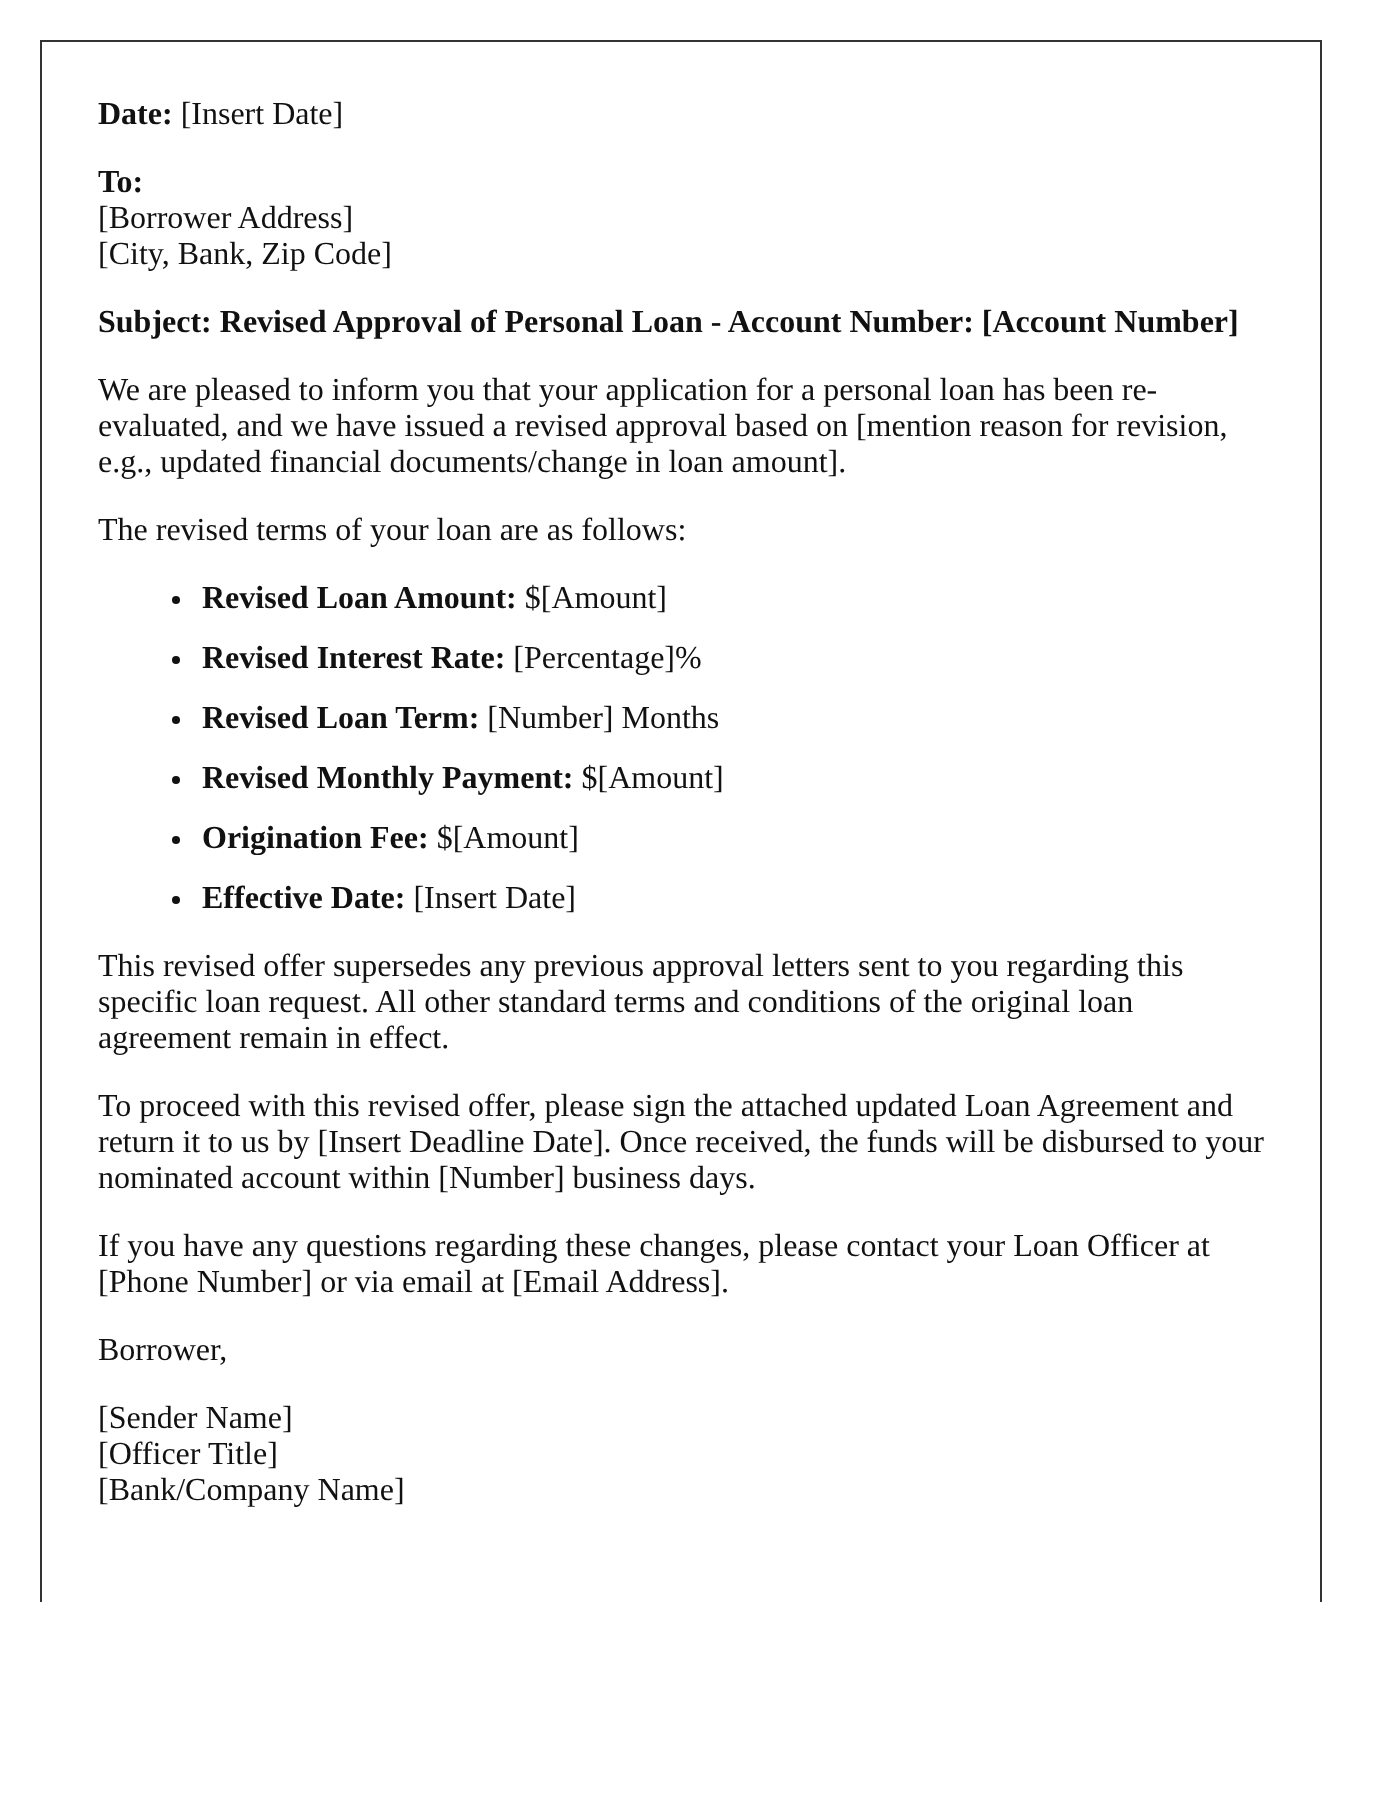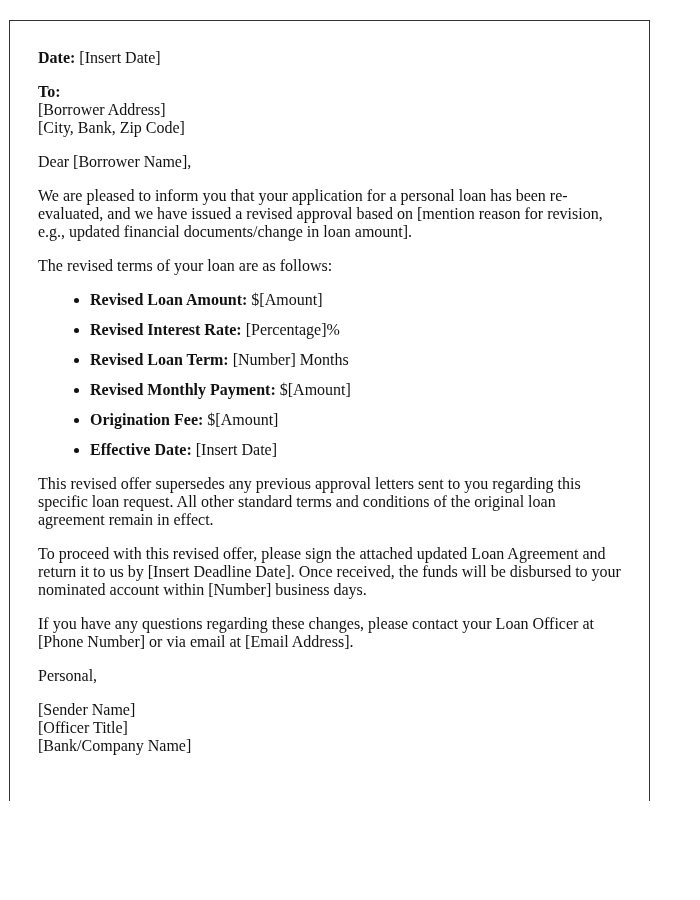--- a/index.html
+++ b/index.html
@@ -11,21 +11,21 @@
       overflow: hidden;
     }
     body {
       font-family: "Liberation Serif", "DejaVu Serif", serif;
       font-size: 16px;
       line-height: 18px;
       color: #111111;
     }
     .letter {
       position: absolute;
-      left: 9px;
+      left: 20px;
       top: 20px;
       width: 641px;
       height: 781px;
       box-sizing: border-box;
       border-top: 1px solid #333333;
       border-left: 1px solid #333333;
       border-right: 1px solid #333333;
       padding: 28px 28px 0 28px;
     }
     p {
@@ -54,22 +54,22 @@
     <b>Date:</b>
     <span>[Insert Date]</span>
   </p>
 
   <div class="block">
     <div><b>To:</b></div>
     <div>[Borrower Address]</div>
     <div>[City, Bank, Zip Code]</div>
   </div>
 
+  <p><b>Subject: Revised Approval of Personal Loan - Account Number: [Account Number]</b></p>
 
-  <p>Dear [Borrower Name],</p>
 
   <p>We are pleased to inform you that your application for a personal loan has been re-evaluated, and we have issued a revised approval based on [mention reason for revision, e.g., updated financial documents/change in loan amount].</p>
 
   <p>The revised terms of your loan are as follows:</p>
 
   <ul>
     <li><b>Revised Loan Amount:</b> <span>$[Amount]</span></li>
     <li><b>Revised Interest Rate:</b> <span>[Percentage]%</span></li>
     <li><b>Revised Loan Term:</b> <span>[Number] Months</span></li>
     <li><b>Revised Monthly Payment:</b> <span>$[Amount]</span></li>
@@ -77,21 +77,21 @@
     <li><b>Effective Date:</b> <span>[Insert Date]</span></li>
   </ul>
 
   <p>This revised offer supersedes any previous approval letters sent to you regarding this specific loan request. All other standard terms and conditions of the original loan agreement remain in effect.</p>
 
   <p>To proceed with this revised offer, please sign the attached updated Loan Agreement and return it to us by [Insert Deadline Date]. Once received, the funds will be disbursed to your nominated account within [Number] business days.</p>
 
   <p>If you have any questions regarding these changes, please contact your Loan Officer at [Phone Number] or via email at [Email Address].</p>
 
 
-  <p>Personal,</p>
+  <p>Borrower,</p>
 
   <div class="block">
     <div>[Sender Name]</div>
     <div>[Officer Title]</div>
     <div>[Bank/Company Name]</div>
   </div>
 
 </div>
 
 </body></html>

